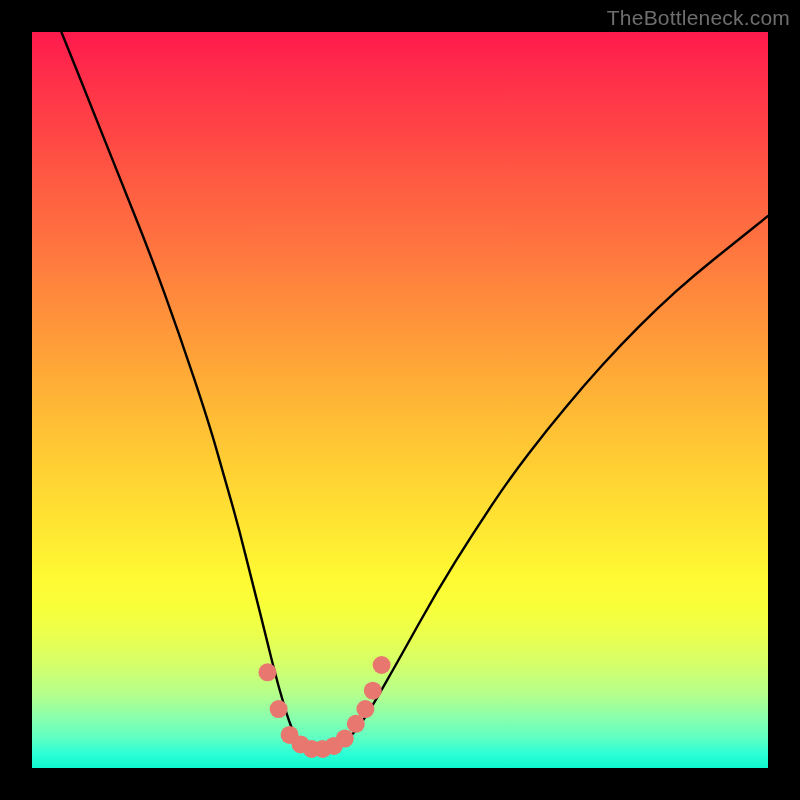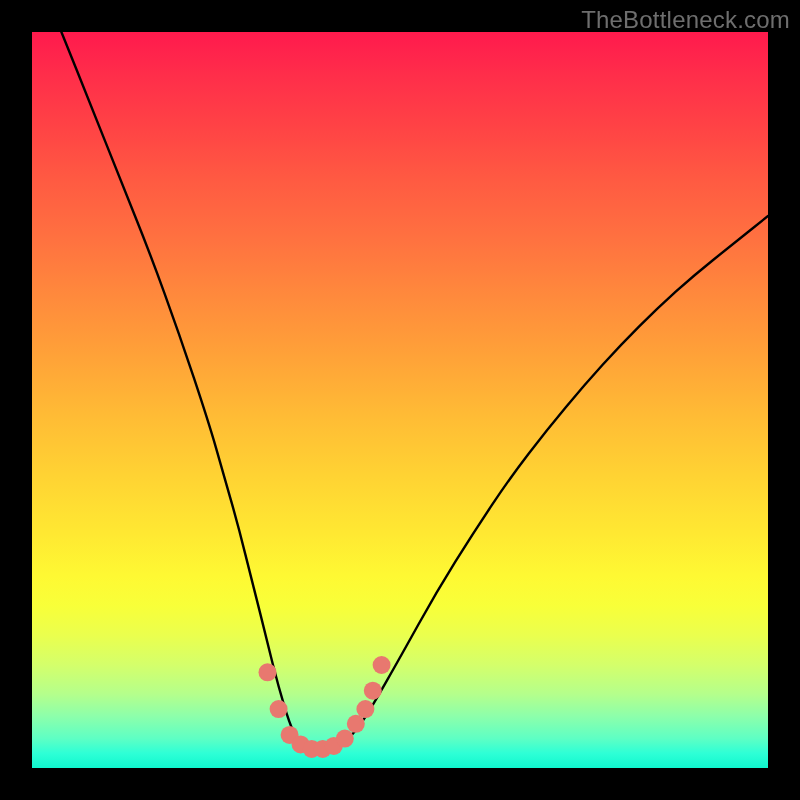--- a/index.html
+++ b/index.html
@@ -57,21 +57,21 @@
     position: absolute;
     inset: 0;
     width: 736px;
     height: 736px;
   }
   .watermark {
     position: absolute;
     top: 6px;
     right: 10px;
     color: #6e6e6e;
-    font-size: 24px;
+    font-size: 21px;
     font-weight: 500;
     letter-spacing: 0.2px;
   }
 </style>
 </head>
 <body>
 
 <div class="frame">
   <div class="plot-area">
     <div class="gradient"></div>

